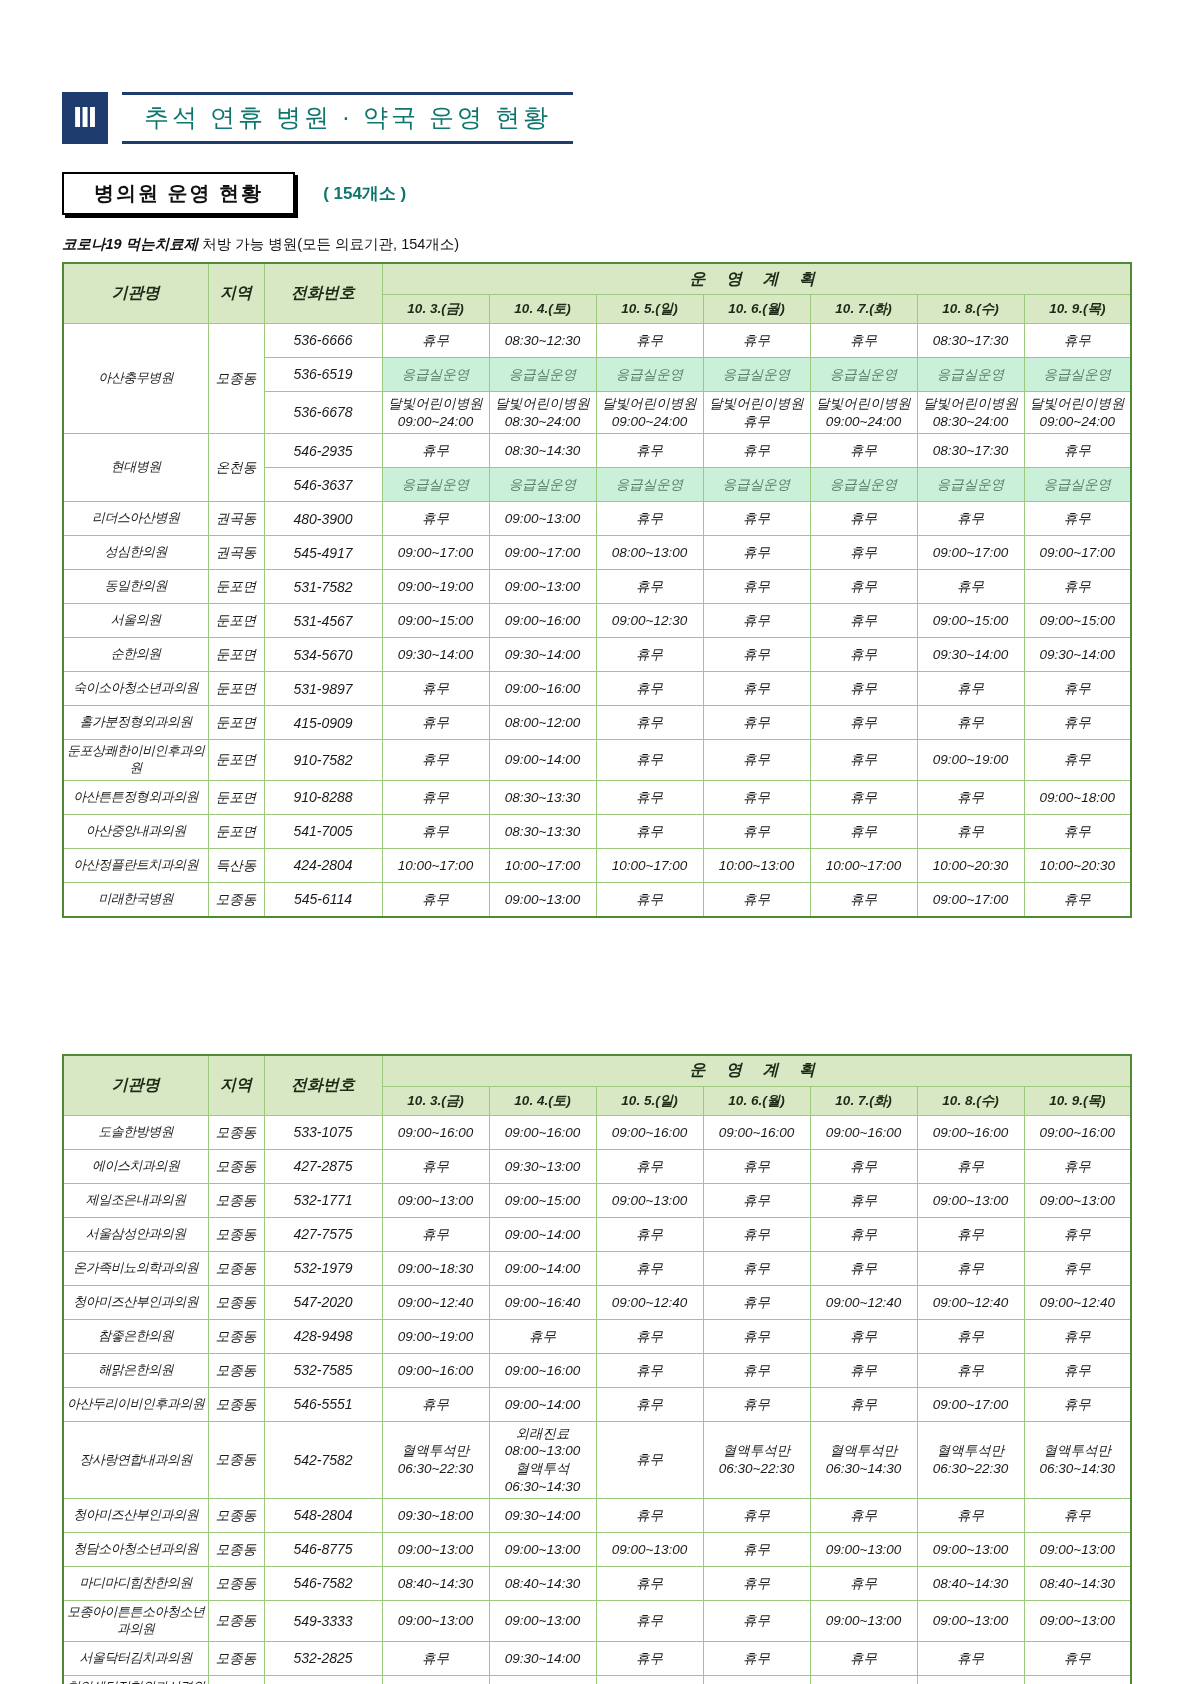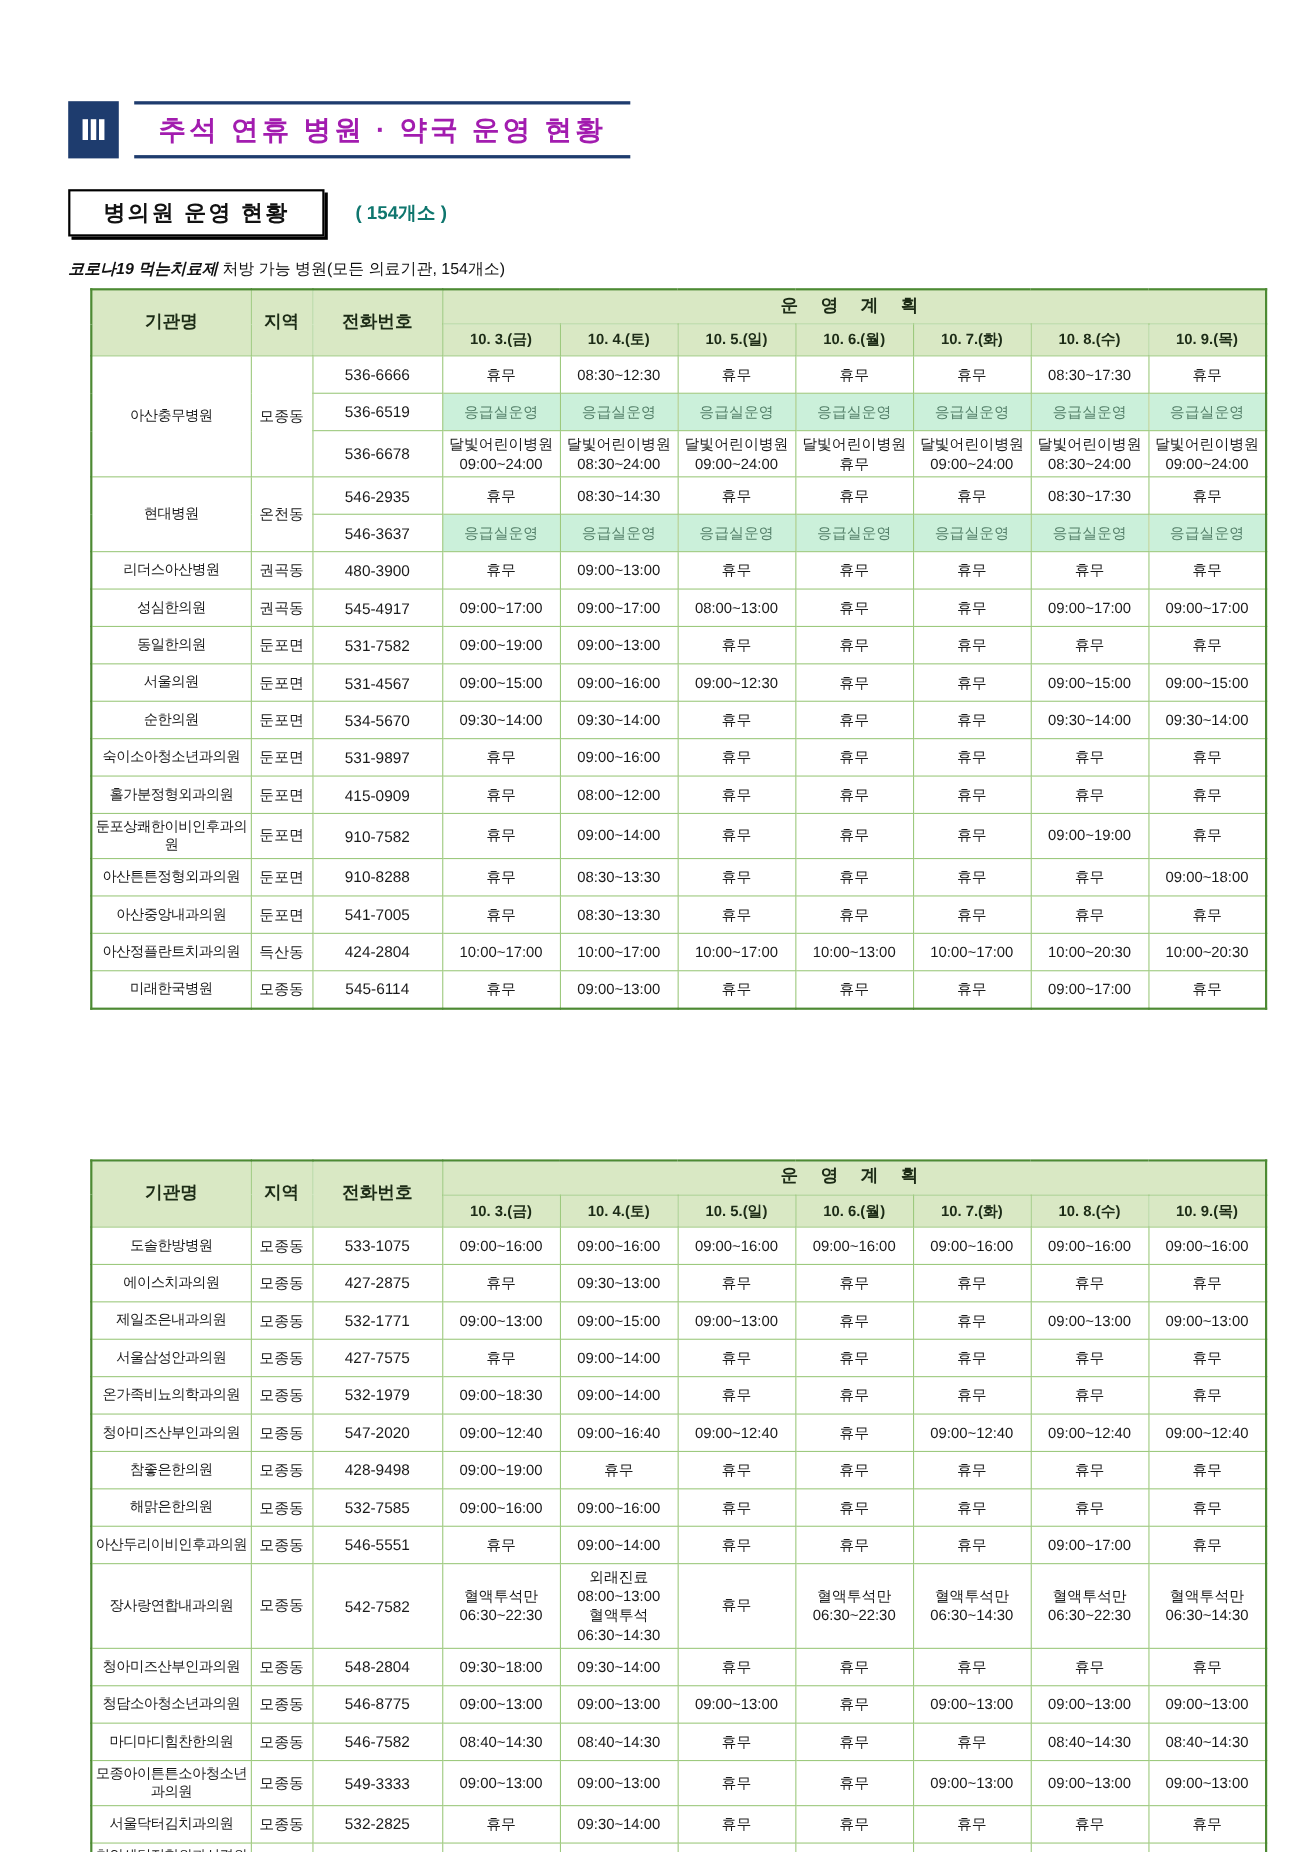--- a/index.html
+++ b/index.html
@@ -7,34 +7,34 @@
        font-family:"Liberation Sans","DejaVu Sans",sans-serif;color:#1a1a1a;}
 
   .page{position:relative;width:1190px;height:1684px;}
 
   
   .section-header{display:flex;align-items:stretch;gap:14px;margin:92px 60px 0 62px;}
   .roman-badge{width:46px;background:#1e3c6e;color:#fff;font-size:26px;font-weight:bold;
                display:flex;align-items:center;justify-content:center;flex:0 0 auto;}
   .section-title-wrap{border-top:3px solid #1e3c6e;border-bottom:3px solid #1e3c6e;
                       padding:6px 22px 7px;display:flex;align-items:center;}
-  .section-title{margin:0;font-size:25px;letter-spacing:3px;color:#a21caf;font-weight:bold;}
+  .section-title{margin:0;font-size:25px;letter-spacing:3px;color:#0f766e;font-weight:normal;}
 
   
   .subsection-row{display:flex;align-items:center;gap:28px;margin:28px 0 0 62px;}
   .subsection-box{border:2px solid #000;box-shadow:3px 3px 0 #000;
                   padding:6px 30px;font-size:20px;font-weight:bold;letter-spacing:2px;color:#111;background:#fff;}
   .facility-count{color:#0f766e;font-weight:bold;font-size:17px;}
 
   .note{margin:20px 0 8px 62px;font-size:14.5px;color:#111;}
   .note b{letter-spacing:0px;font-style:italic;}
 
   
-  table.sched{width:1068px;margin-left:82px;border-collapse:collapse;table-layout:fixed;
-              text-align:center;border:2.5px solid #4d8a33;font-size:13.5px;}
+  table.sched{width:1068px;margin-left:62px;border-collapse:collapse;table-layout:fixed;
+              text-align:center;border:2.5px solid #4d8a33;font-size:13.5px;font-style:italic;}
   table.sched th,table.sched td{border:1px solid #9dc97e;padding:3px 2px;vertical-align:middle;
               overflow:hidden;word-break:break-all;line-height:1.3;}
   table.sched thead th{background:#d9e8c4;color:#1c2b16;font-weight:bold;}
   th.main-th{font-size:16px;height:24px;}
   th.plan-th{font-size:16px;letter-spacing:8px;height:24px;}
   th.date-th{font-size:13.5px;height:22px;}
   td.org{font-size:13px;letter-spacing:-0.5px;}
   td.region{font-size:13.5px;}
   td.phone{font-size:14px;}
   td.sched-cell{font-size:13.5px;height:27px;}

